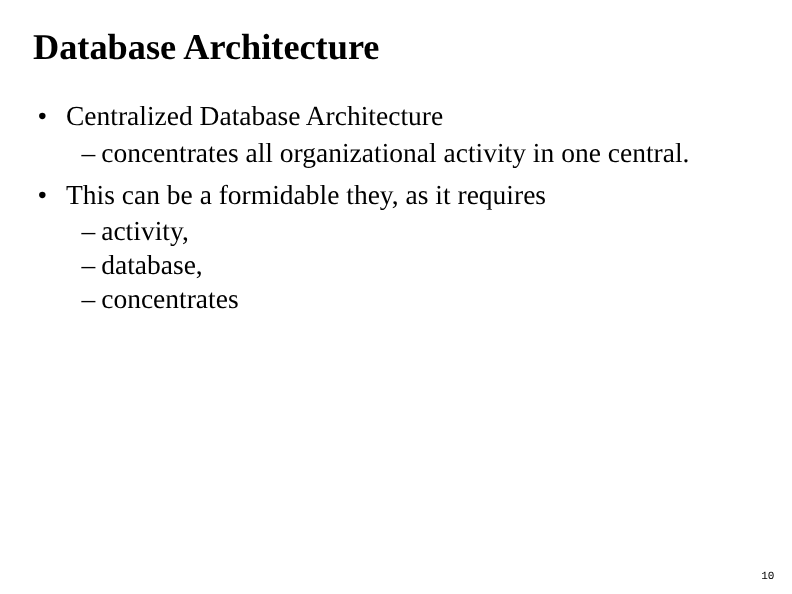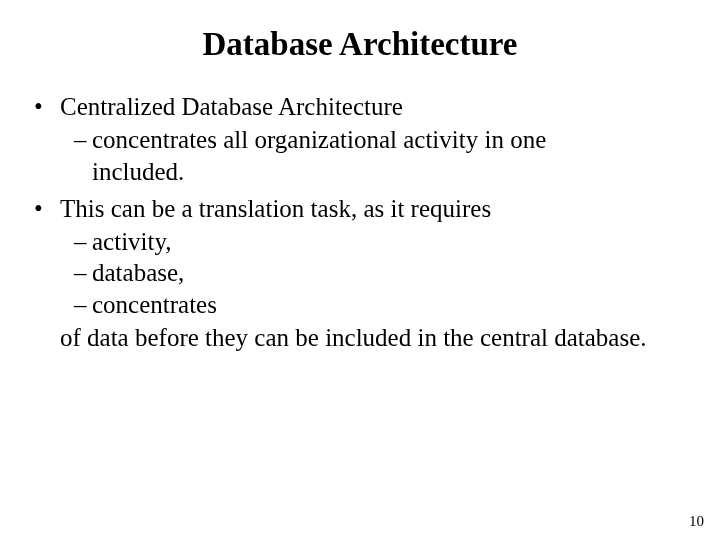--- a/index.html
+++ b/index.html
@@ -5,21 +5,21 @@
   * { margin: 0; padding: 0; box-sizing: border-box; }
   html, body { width: 720px; height: 540px; }
   body {
     font-family: "Times New Roman", Times, serif;
     background: #ffffff;
     color: #000000;
     position: relative;
     padding: 20px 30px 20px 30px;
   }
   .title {
-    text-align: center;
+    text-align: left;
     font-size: 33px;
     font-weight: bold;
     margin-top: 6px;
     margin-bottom: 28px;
   }
   .content {
     font-size: 25px;
     line-height: 1.25;
   }
   .bullet-row {
@@ -55,54 +55,54 @@
   .trailing {
     padding-left: 30px;
     padding-right: 40px;
     margin-top: 2px;
   }
   .gap-sm { height: 6px; }
   .page-number {
     position: absolute;
     bottom: 10px;
     right: 16px;
-    font-size: 15px;
+    font-size: 10px;
+    font-family: Liberation Mono, monospace;
   }
 </style>
 </head>
 <body>
 
 <div class="title">Database Architecture</div>
 
 <div class="content">
 
   <div class="bullet-row">
     <div class="bullet-dot">•</div>
     <div class="bullet-text bold">Centralized Database Architecture</div>
   </div>
   <div class="sub-row">
     <div class="sub-dash">–</div>
-    <div class="sub-text">concentrates all organizational activity in one included.</div>
+    <div class="sub-text">concentrates all organizational activity in one central.</div>
   </div>
 
   <div class="gap-sm"></div>
 
   <div class="bullet-row">
     <div class="bullet-dot">•</div>
-    <div class="bullet-text">This can be a translation task, as it requires</div>
+    <div class="bullet-text">This can be a formidable they, as it requires</div>
   </div>
   <div class="sub-row">
     <div class="sub-dash">–</div>
     <div class="sub-text">activity,</div>
   </div>
   <div class="sub-row">
     <div class="sub-dash">–</div>
     <div class="sub-text">database,</div>
   </div>
   <div class="sub-row">
     <div class="sub-dash">–</div>
     <div class="sub-text">concentrates</div>
   </div>
-  <div class="trailing">of data before they can be included in the central database.</div>
 
 </div>
 
 <div class="page-number">10</div>
 
 </body></html>

